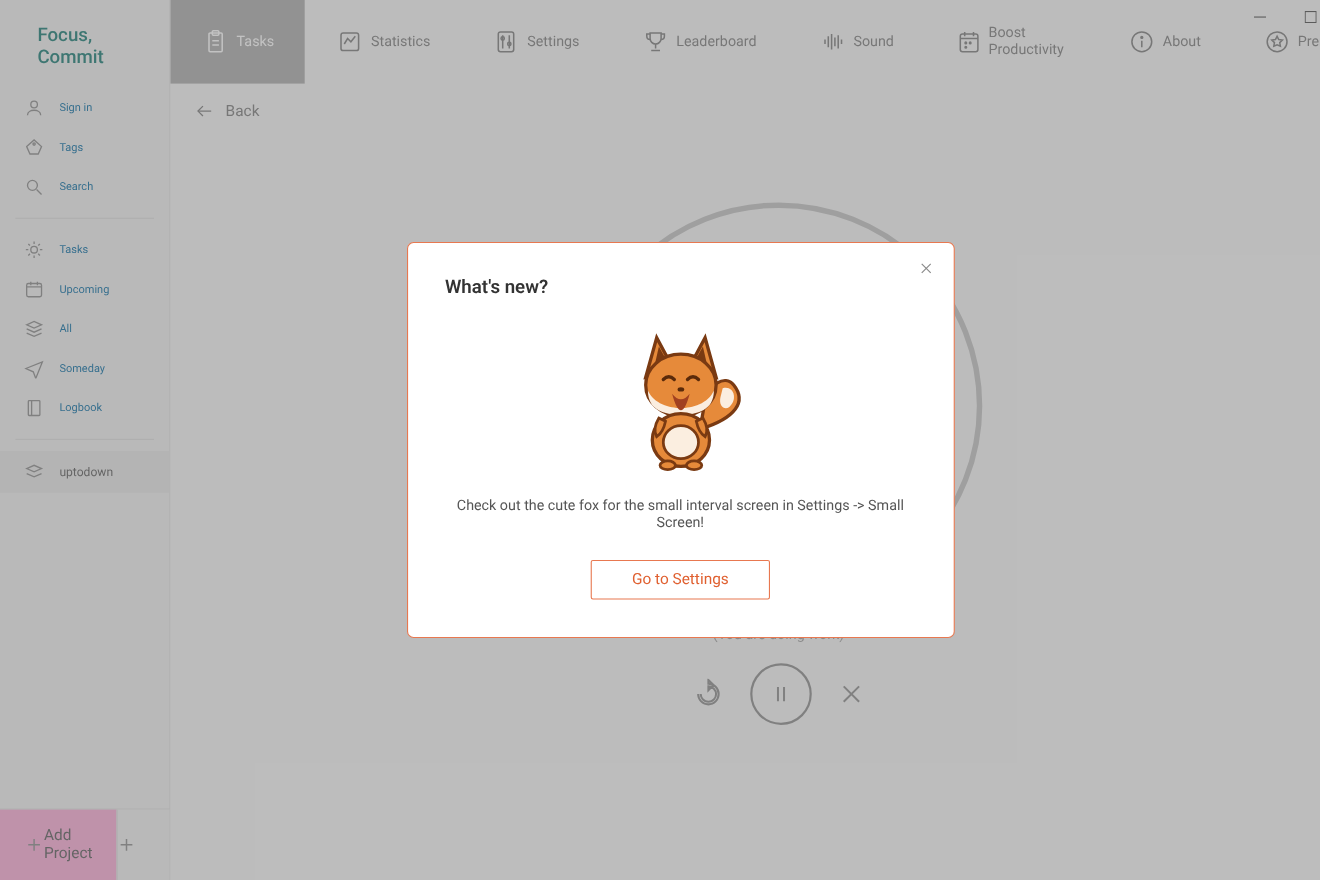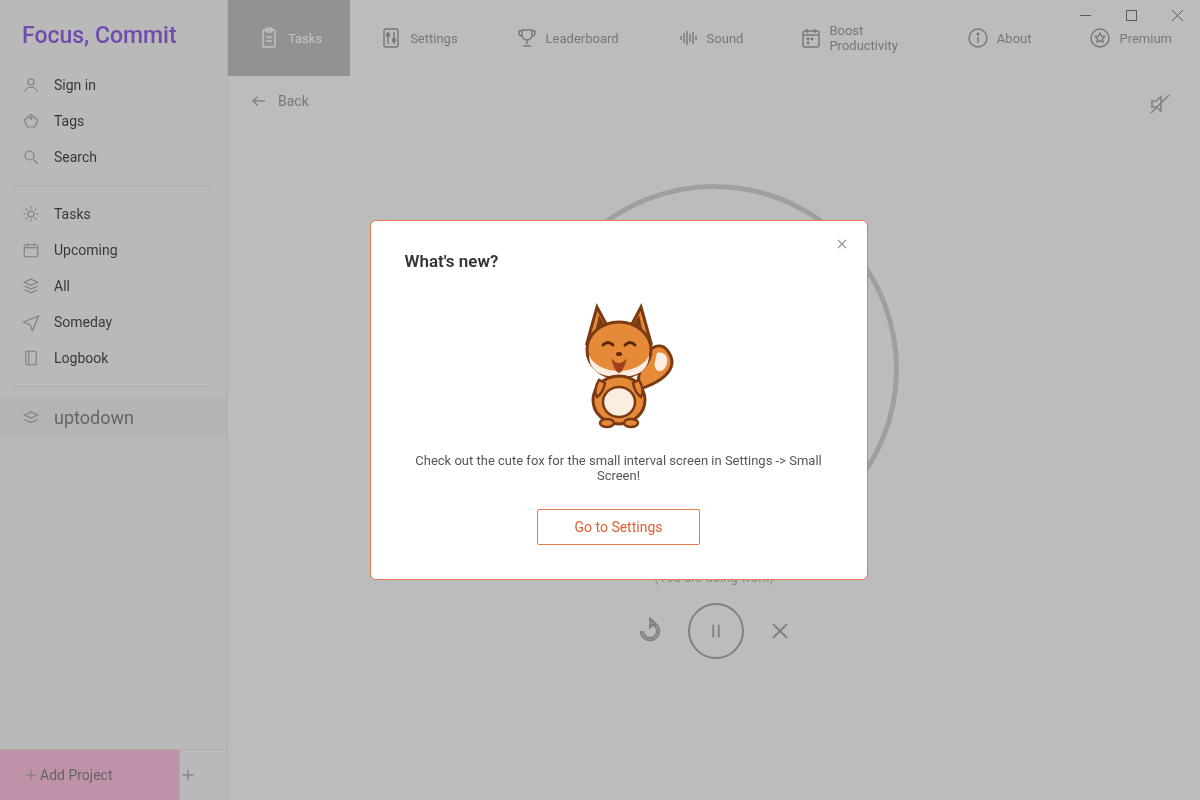--- a/index.html
+++ b/index.html
@@ -1,26 +1,26 @@
 <!DOCTYPE html>
 <html><head>
 <meta charset="utf-8">
 <style>
 * { margin: 0; padding: 0; box-sizing: border-box; font-family: -apple-system, BlinkMacSystemFont, "Segoe UI", Roboto, sans-serif; }
 body { width: 1200px; height: 800px; overflow: hidden; background: #f5f5f5; position: relative; }
 .app { display: flex; width: 100%; height: 100%; }
 
 
 .sidebar { width: 228px; background: #eeeeee; display: flex; flex-direction: column; border-right: 1px solid #ddd; }
-.sidebar-title { font-size: 23px; font-weight: 500; color: #6d28d9; padding: 22px 22px 18px; }
+.sidebar-title { font-size: 17px; font-weight: 500; color: #0f766e; padding: 22px 22px 18px; margin-left: 12px; }
 .sidebar-list { flex: 1; display: flex; flex-direction: column; }
-.sidebar-item { display: flex; align-items: center; gap: 14px; padding: 9px 22px; font-size: 14px; color: #000000; cursor: pointer; }
+.sidebar-item { display: flex; align-items: center; gap: 14px; padding: 9px 22px; font-size: 10px; color: #0369a1; cursor: pointer; }
 .sidebar-icon { width: 18px; height: 18px; display: flex; align-items: center; justify-content: center; color: #888; flex-shrink: 0; }
 .sidebar-divider { height: 1px; background: #ddd; margin: 10px 14px; }
-.sidebar-project-item { display: flex; align-items: center; gap: 14px; padding: 10px 22px; font-size: 18px; color: #555; background: #e6e6e6; cursor: pointer; }
+.sidebar-project-item { display: flex; align-items: center; gap: 14px; padding: 10px 22px; font-size: 11px; color: #555; background: #e6e6e6; cursor: pointer; }
 .sidebar-bottom { margin-top: auto; display: flex; border-top: 1px solid #ddd; }
 .add-project-btn { flex: 1; display: flex; align-items: center; gap: 0; padding: 16px 22px; font-size: 14px; color: #555; background: #f9a8d4; border: none; cursor: pointer; text-align: left; }
 .add-small-btn { width: 48px; background: #eeeeee; border: none; border-left: 1px solid #ddd; color: #888; font-size: 18px; cursor: pointer; }
 
 
 .main { flex: 1; background: #f5f5f5; display: flex; flex-direction: column; position: relative; }
 
 
 .window-controls { position: absolute; top: 0; right: 0; display: flex; z-index: 2; }
 .win-btn { width: 46px; height: 30px; background: transparent; border: none; display: flex; align-items: center; justify-content: center; cursor: pointer; }
@@ -208,20 +208,29 @@
       <div class="tool-item active">
         <span class="tool-icon">
           <svg width="24" height="24" viewBox="0 0 24 24" fill="none" stroke="currentColor" stroke-width="1.4">
               <rect x="6" y="4" width="12" height="17" rx="1"></rect>
               <rect x="9" y="2" width="6" height="4" rx="1"></rect>
               <line x1="9" y1="11" x2="15" y2="11"></line>
               <line x1="9" y1="15" x2="15" y2="15"></line>
             </svg>
         </span>
         <span>Tasks</span>
+      </div>
+      <div class="tool-item">
+        <span class="tool-icon">
+          <svg width="24" height="24" viewBox="0 0 24 24" fill="none" stroke="currentColor" stroke-width="1.4">
+              <rect x="4" y="4" width="16" height="16" rx="2"></rect>
+              <polyline points="7 14 10 9 13 12 17 7"></polyline>
+            </svg>
+        </span>
+        <span>Statistics</span>
       </div>
       <div class="tool-item">
         <span class="tool-icon">
           <svg width="24" height="24" viewBox="0 0 24 24" fill="none" stroke="currentColor" stroke-width="1.4">
               <rect x="5" y="3" width="14" height="18" rx="2"></rect>
               <line x1="9" y1="6" x2="9" y2="18"></line>
               <circle cx="9" cy="9" r="1.5"></circle>
               <line x1="15" y1="6" x2="15" y2="18"></line>
               <circle cx="15" cy="14" r="1.5"></circle>
             </svg>

